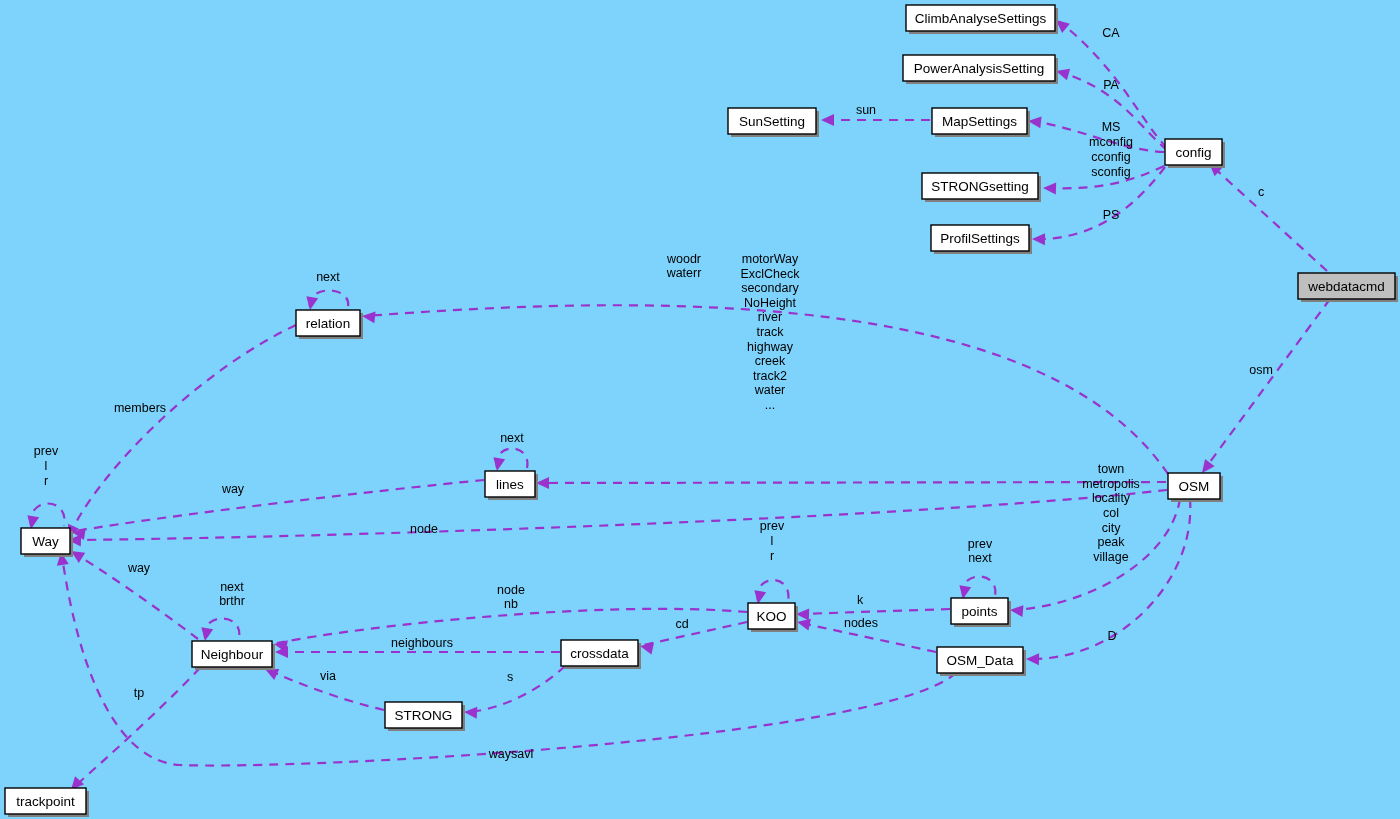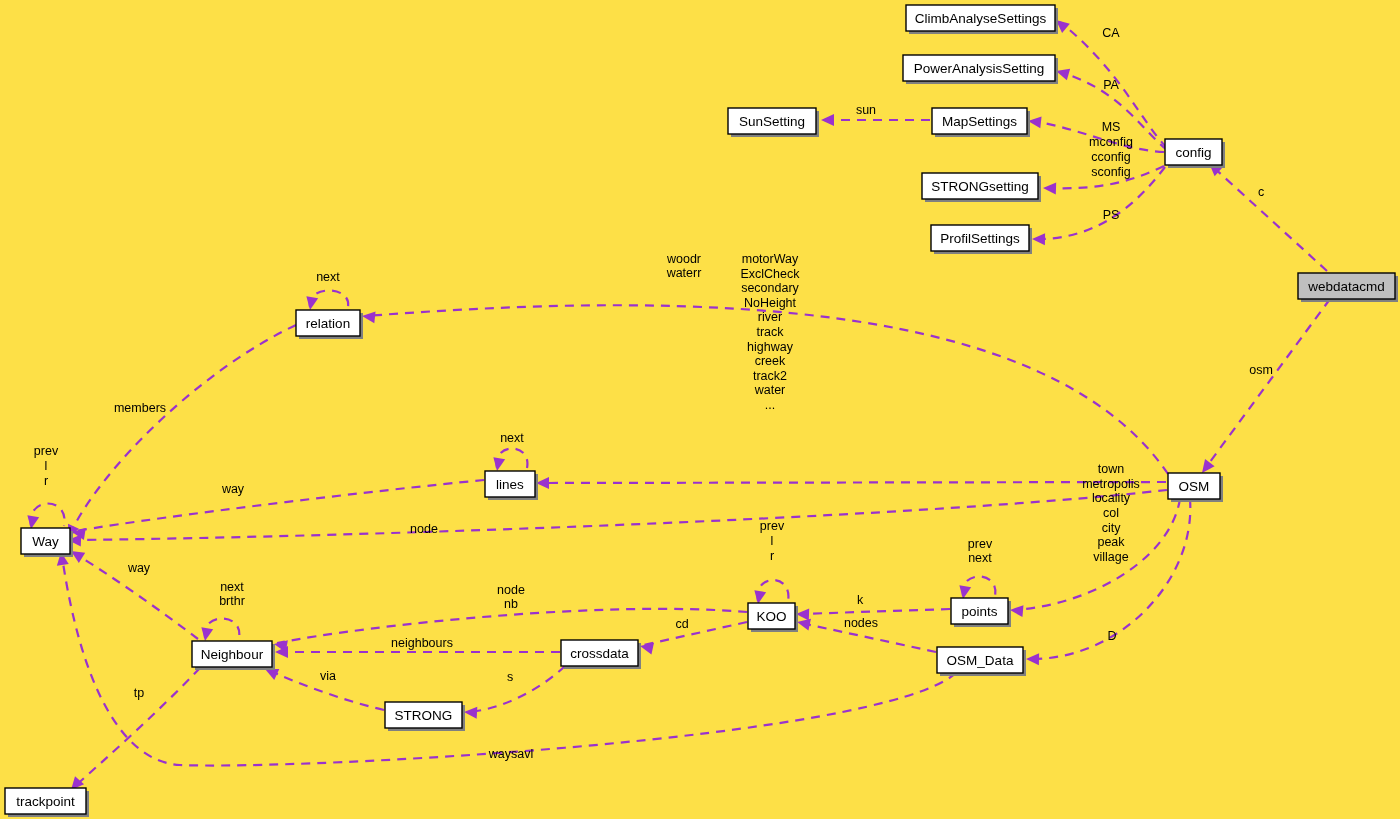--- a/index.html
+++ b/index.html
@@ -10,21 +10,21 @@
   body {
     width: 1400px;
     height: 819px;
     font-family: "Liberation Sans", sans-serif;
     overflow: hidden;
   }
   #diagram-root {
     position: relative;
     width: 1400px;
     height: 819px;
-    background: #fde047;
+    background: #7dd3fc;
   }
   svg#graph {
     position: absolute;
     left: 0;
     top: 0;
     width: 1400px;
     height: 819px;
   }
   .edge {
     fill: none;

